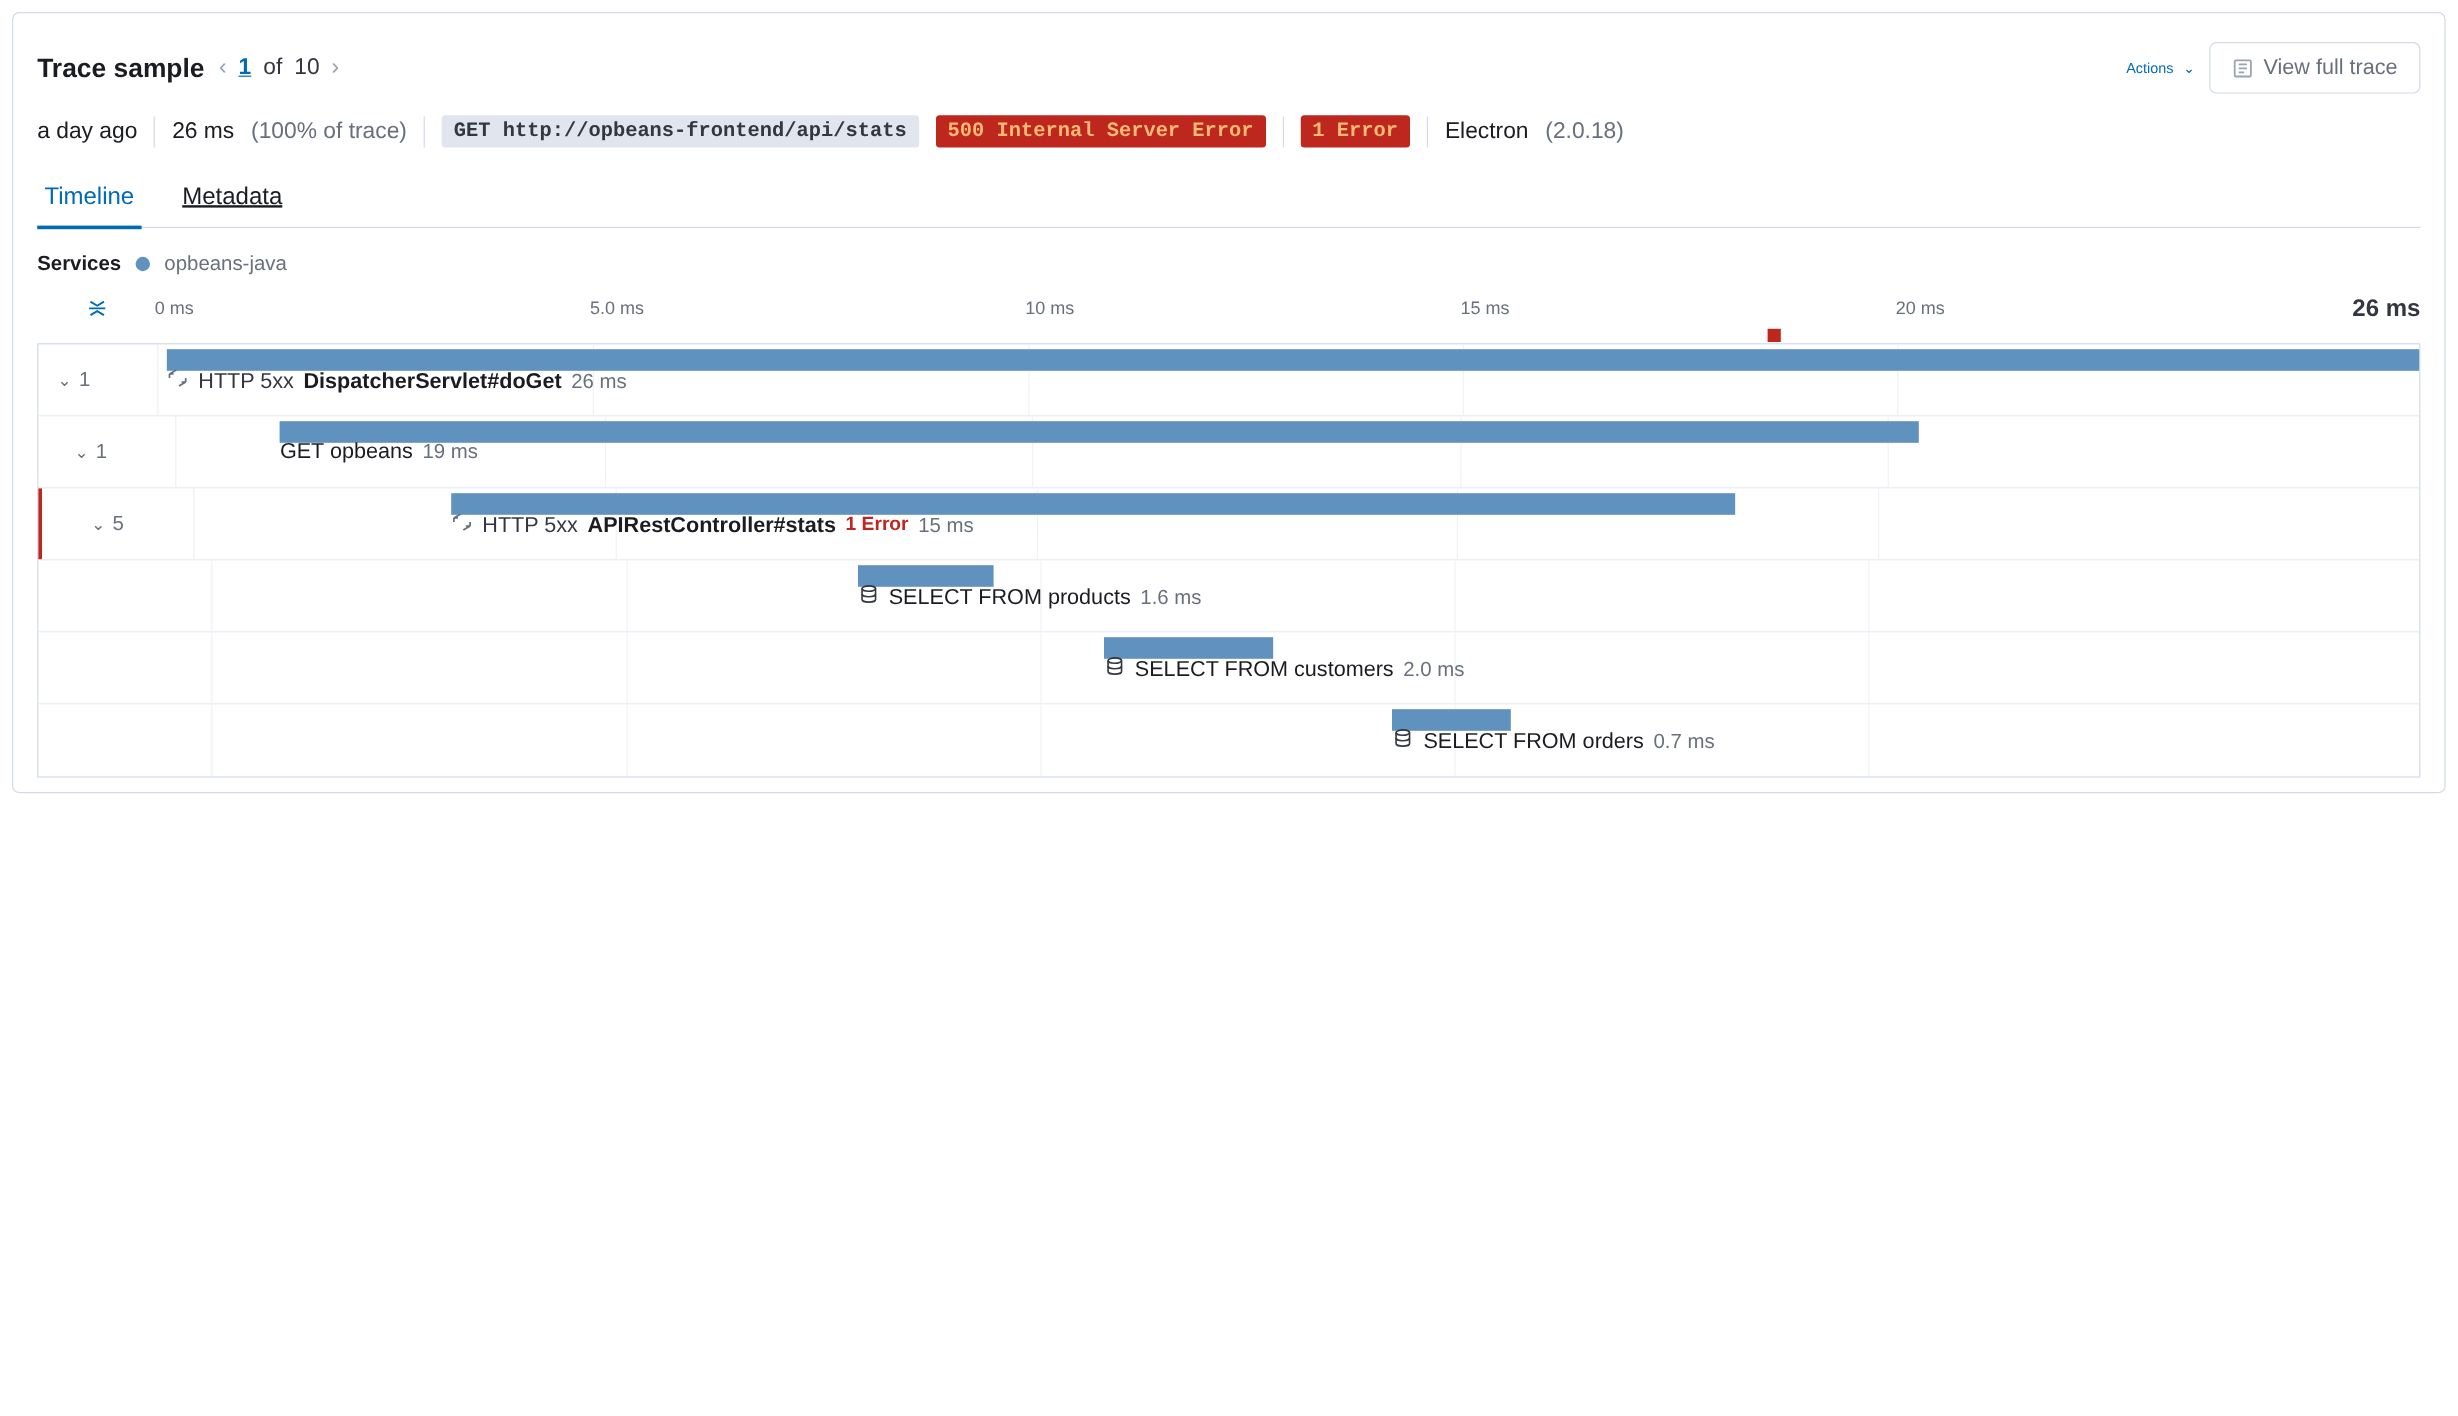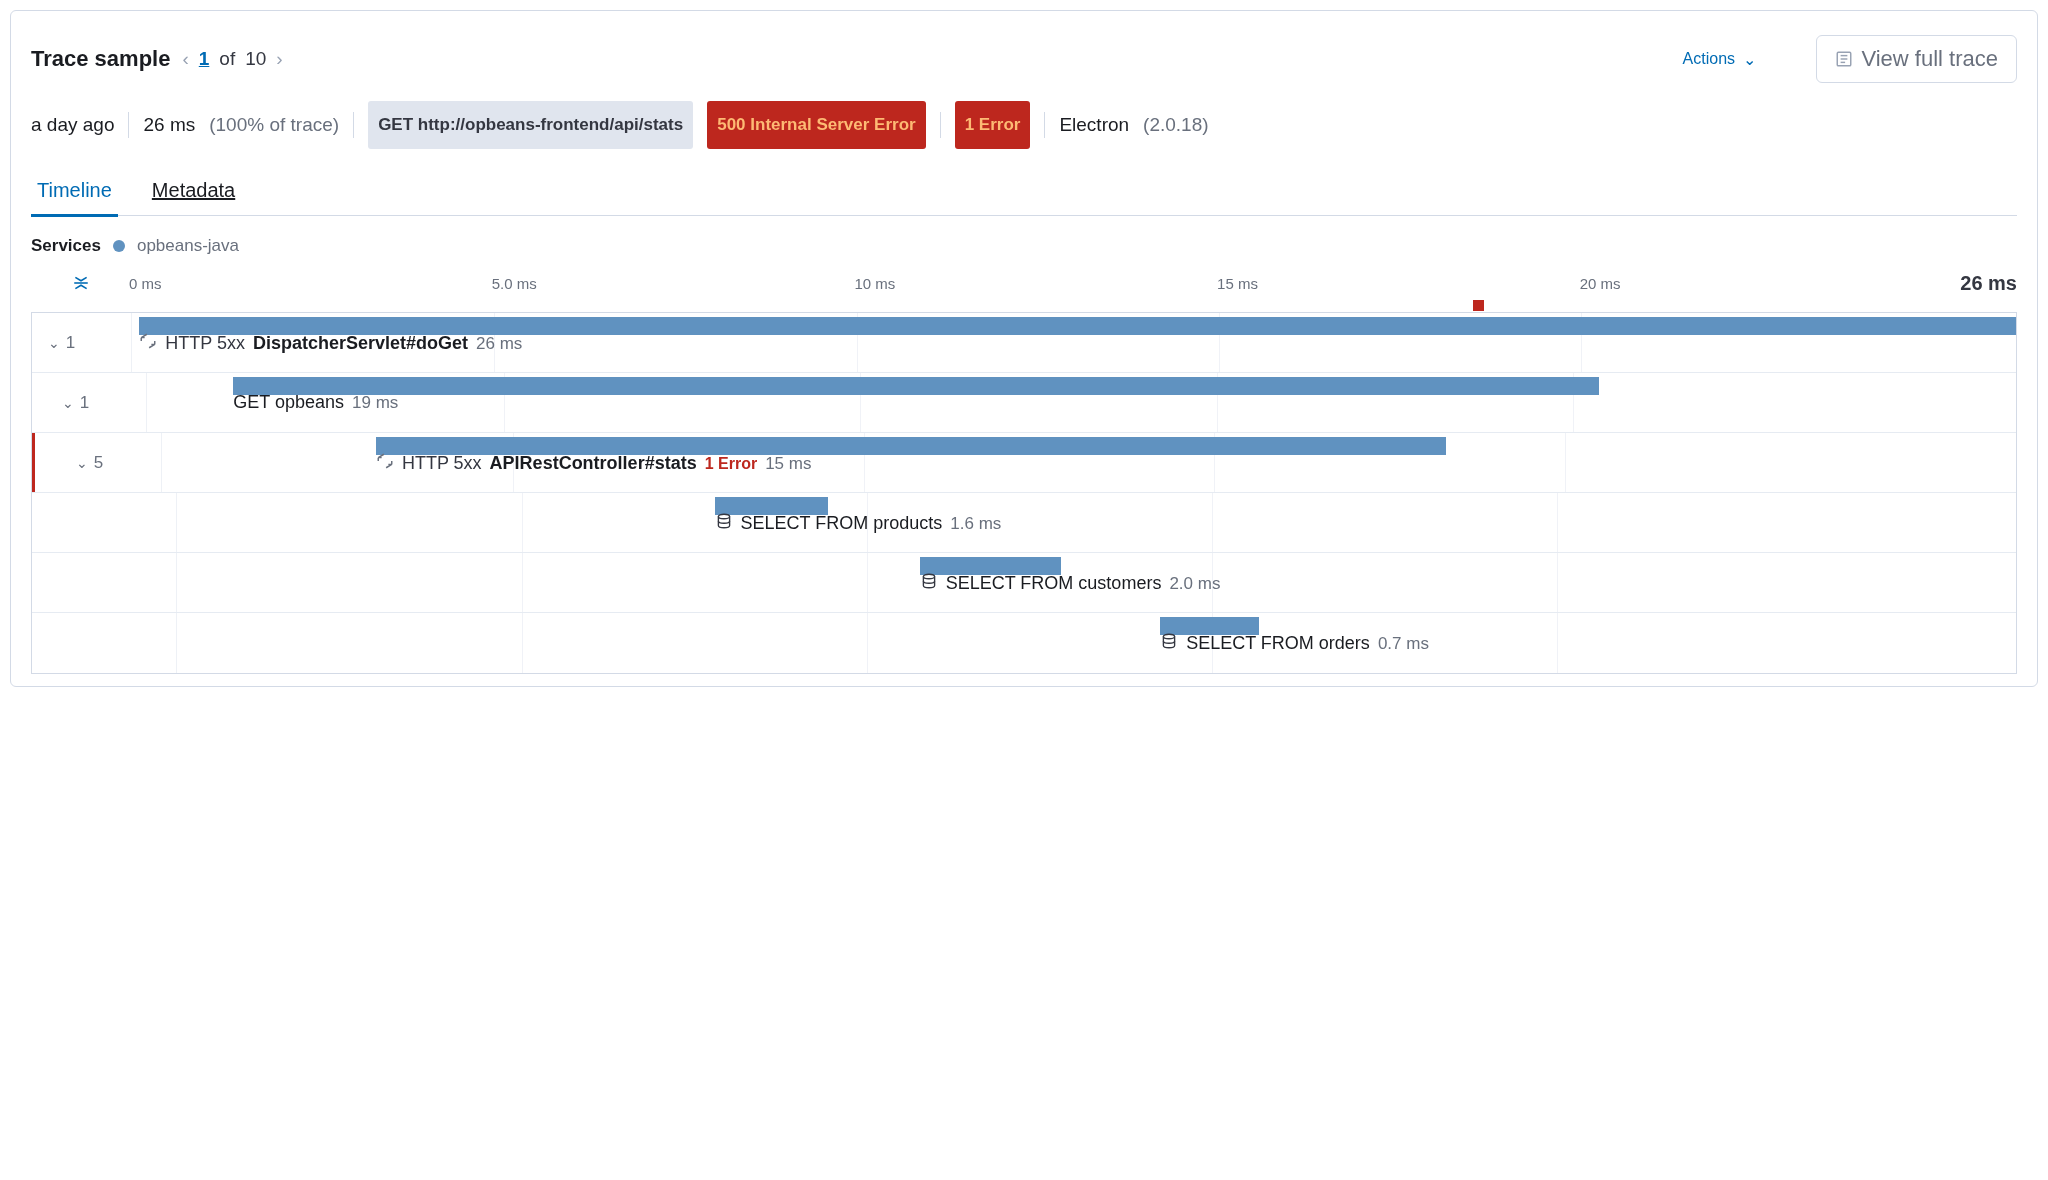--- a/index.html
+++ b/index.html
@@ -4,25 +4,25 @@
 <style>
 * { box-sizing: border-box; margin: 0; padding: 0; }
 body { font-family: -apple-system, BlinkMacSystemFont, "Segoe UI", Helvetica, Arial, sans-serif; background: #fff; color: #1a1c21; padding: 10px; }
 .panel { border: 1px solid #d3dae6; border-radius: 6px; padding: 24px 20px 12px 20px; background: #fff; }
 .header-row { display: flex; align-items: center; gap: 12px; margin-bottom: 18px; }
 .title { font-size: 22px; font-weight: 700; }
 .pager { display: flex; align-items: center; gap: 10px; font-size: 19px; color: #343741; }
 .pager .arrow { color: #98a2b3; cursor: pointer; }
 .pager .current { color: #006bb4; font-weight: 600; text-decoration: underline; }
 .flex-spacer { flex: 1; }
-.actions-link { color: #006bb4; font-size: 16px; display: flex; align-items: flex-start; gap: 8px; cursor: pointer; }
-.view-trace-btn { border: 1px solid #d3dae6; border-radius: 6px; padding: 10px 18px; color: #69707d; font-size: 22px; display: flex; align-items: center; gap: 8px; background: #fff; margin-left: 48px; }
+.actions-link { color: #006bb4; font-size: 12px; display: flex; align-items: flex-start; gap: 8px; cursor: pointer; }
+.view-trace-btn { border: 1px solid #d3dae6; border-radius: 6px; padding: 10px 18px; color: #69707d; font-size: 18px; display: flex; align-items: center; gap: 8px; background: #fff; }
 .info-row { display: flex; align-items: center; gap: 14px; font-size: 19px; margin-bottom: 22px; flex-wrap: wrap; }
 .info-row .sep { width: 1px; height: 26px; background: #d3dae6; }
-.badge { padding: 14px 10px; border-radius: 3px; font-size: 17px; font-weight: 600; }
+.badge { padding: 4px 10px; border-radius: 3px; font-size: 17px; font-weight: 600; font-family: Liberation Mono, monospace; }
 .badge-gray { background: #e0e5ee; color: #343741; }
 .badge-red { background: #bd271e; color: #fdba74; }
 .pct { color: #69707d; }
 .agent-ver { color: #69707d; }
 .tabs { display: flex; gap: 28px; border-bottom: 1px solid #d3dae6; margin-bottom: 20px; }
 .tab { padding: 8px 6px 12px 6px; font-size: 20px; cursor: pointer; }
 .tab.active { color: #006bb4; border-bottom: 3px solid #006bb4; font-weight: 500; margin-bottom: -2px; }
 .tab:not(.active) { text-decoration: underline; }
 .services-row { display: flex; align-items: center; gap: 12px; font-size: 17px; margin-bottom: 10px; }
 .services-row .label { font-weight: 700; }

